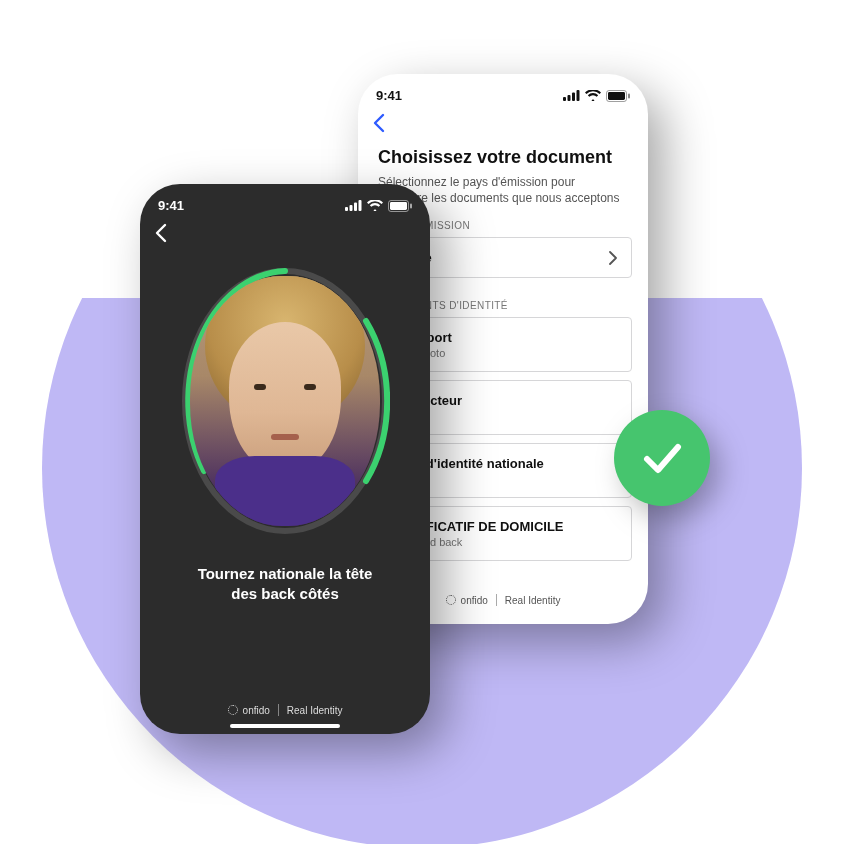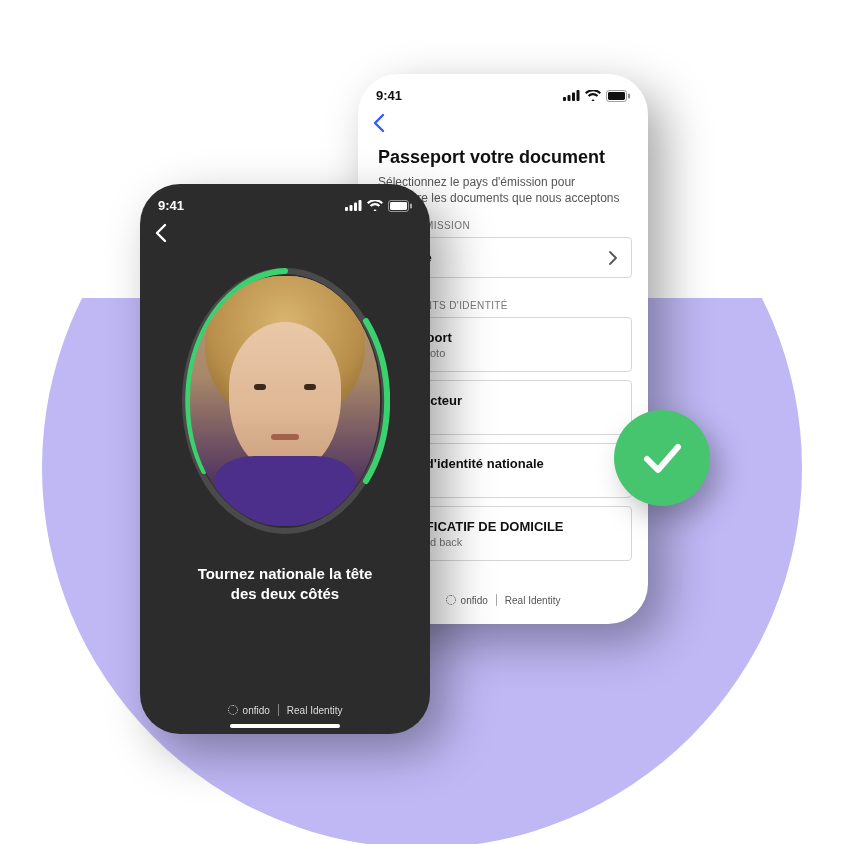--- a/index.html
+++ b/index.html
@@ -155,21 +155,21 @@
       </span>
     </div>
     <div class="nav-row">
       <span class="back-chev">
         <svg width="14" height="20" viewBox="0 0 14 20">
             <path d="M11 2 3 10l8 8" fill="none" stroke="#2e5bff" stroke-width="2.4" stroke-linecap="round" stroke-linejoin="round"></path>
           </svg>
       </span>
     </div>
     <div class="w-head">
-      <div class="w-title">Passeport votre document</div>
+      <div class="w-title">Choisissez votre document</div>
       <div class="w-sub">Sélectionnez le pays d'émission pour connaître les documents que nous acceptons</div>
     </div>
 
     <div class="w-label">PAYS D'ÉMISSION</div>
     <div class="w-card sel">
       <span class="name">France</span>
       <svg width="8" height="14" viewBox="0 0 8 14">
           <path d="M1 1l6 6-6 6" fill="none" stroke="#555" stroke-width="1.8" stroke-linecap="round" stroke-linejoin="round"></path>
         </svg>
     </div>
@@ -248,21 +248,21 @@
         <div class="skin"></div>
         <div class="eye l"></div>
         <div class="eye r"></div>
         <div class="mouth"></div>
         <div class="neck"></div>
       </div>
     </div>
 
     <div class="instruction">
       <div>Tournez nationale la tête</div>
-      <div>des deux côtés</div>
+      <div>des back côtés</div>
     </div>
 
     <div class="brand">
       <span class="brand-mark">
         <span class="dots"></span>
         <span>onfido</span>
       </span>
       <span class="bar"></span>
       <span>Real Identity</span>
     </div>

